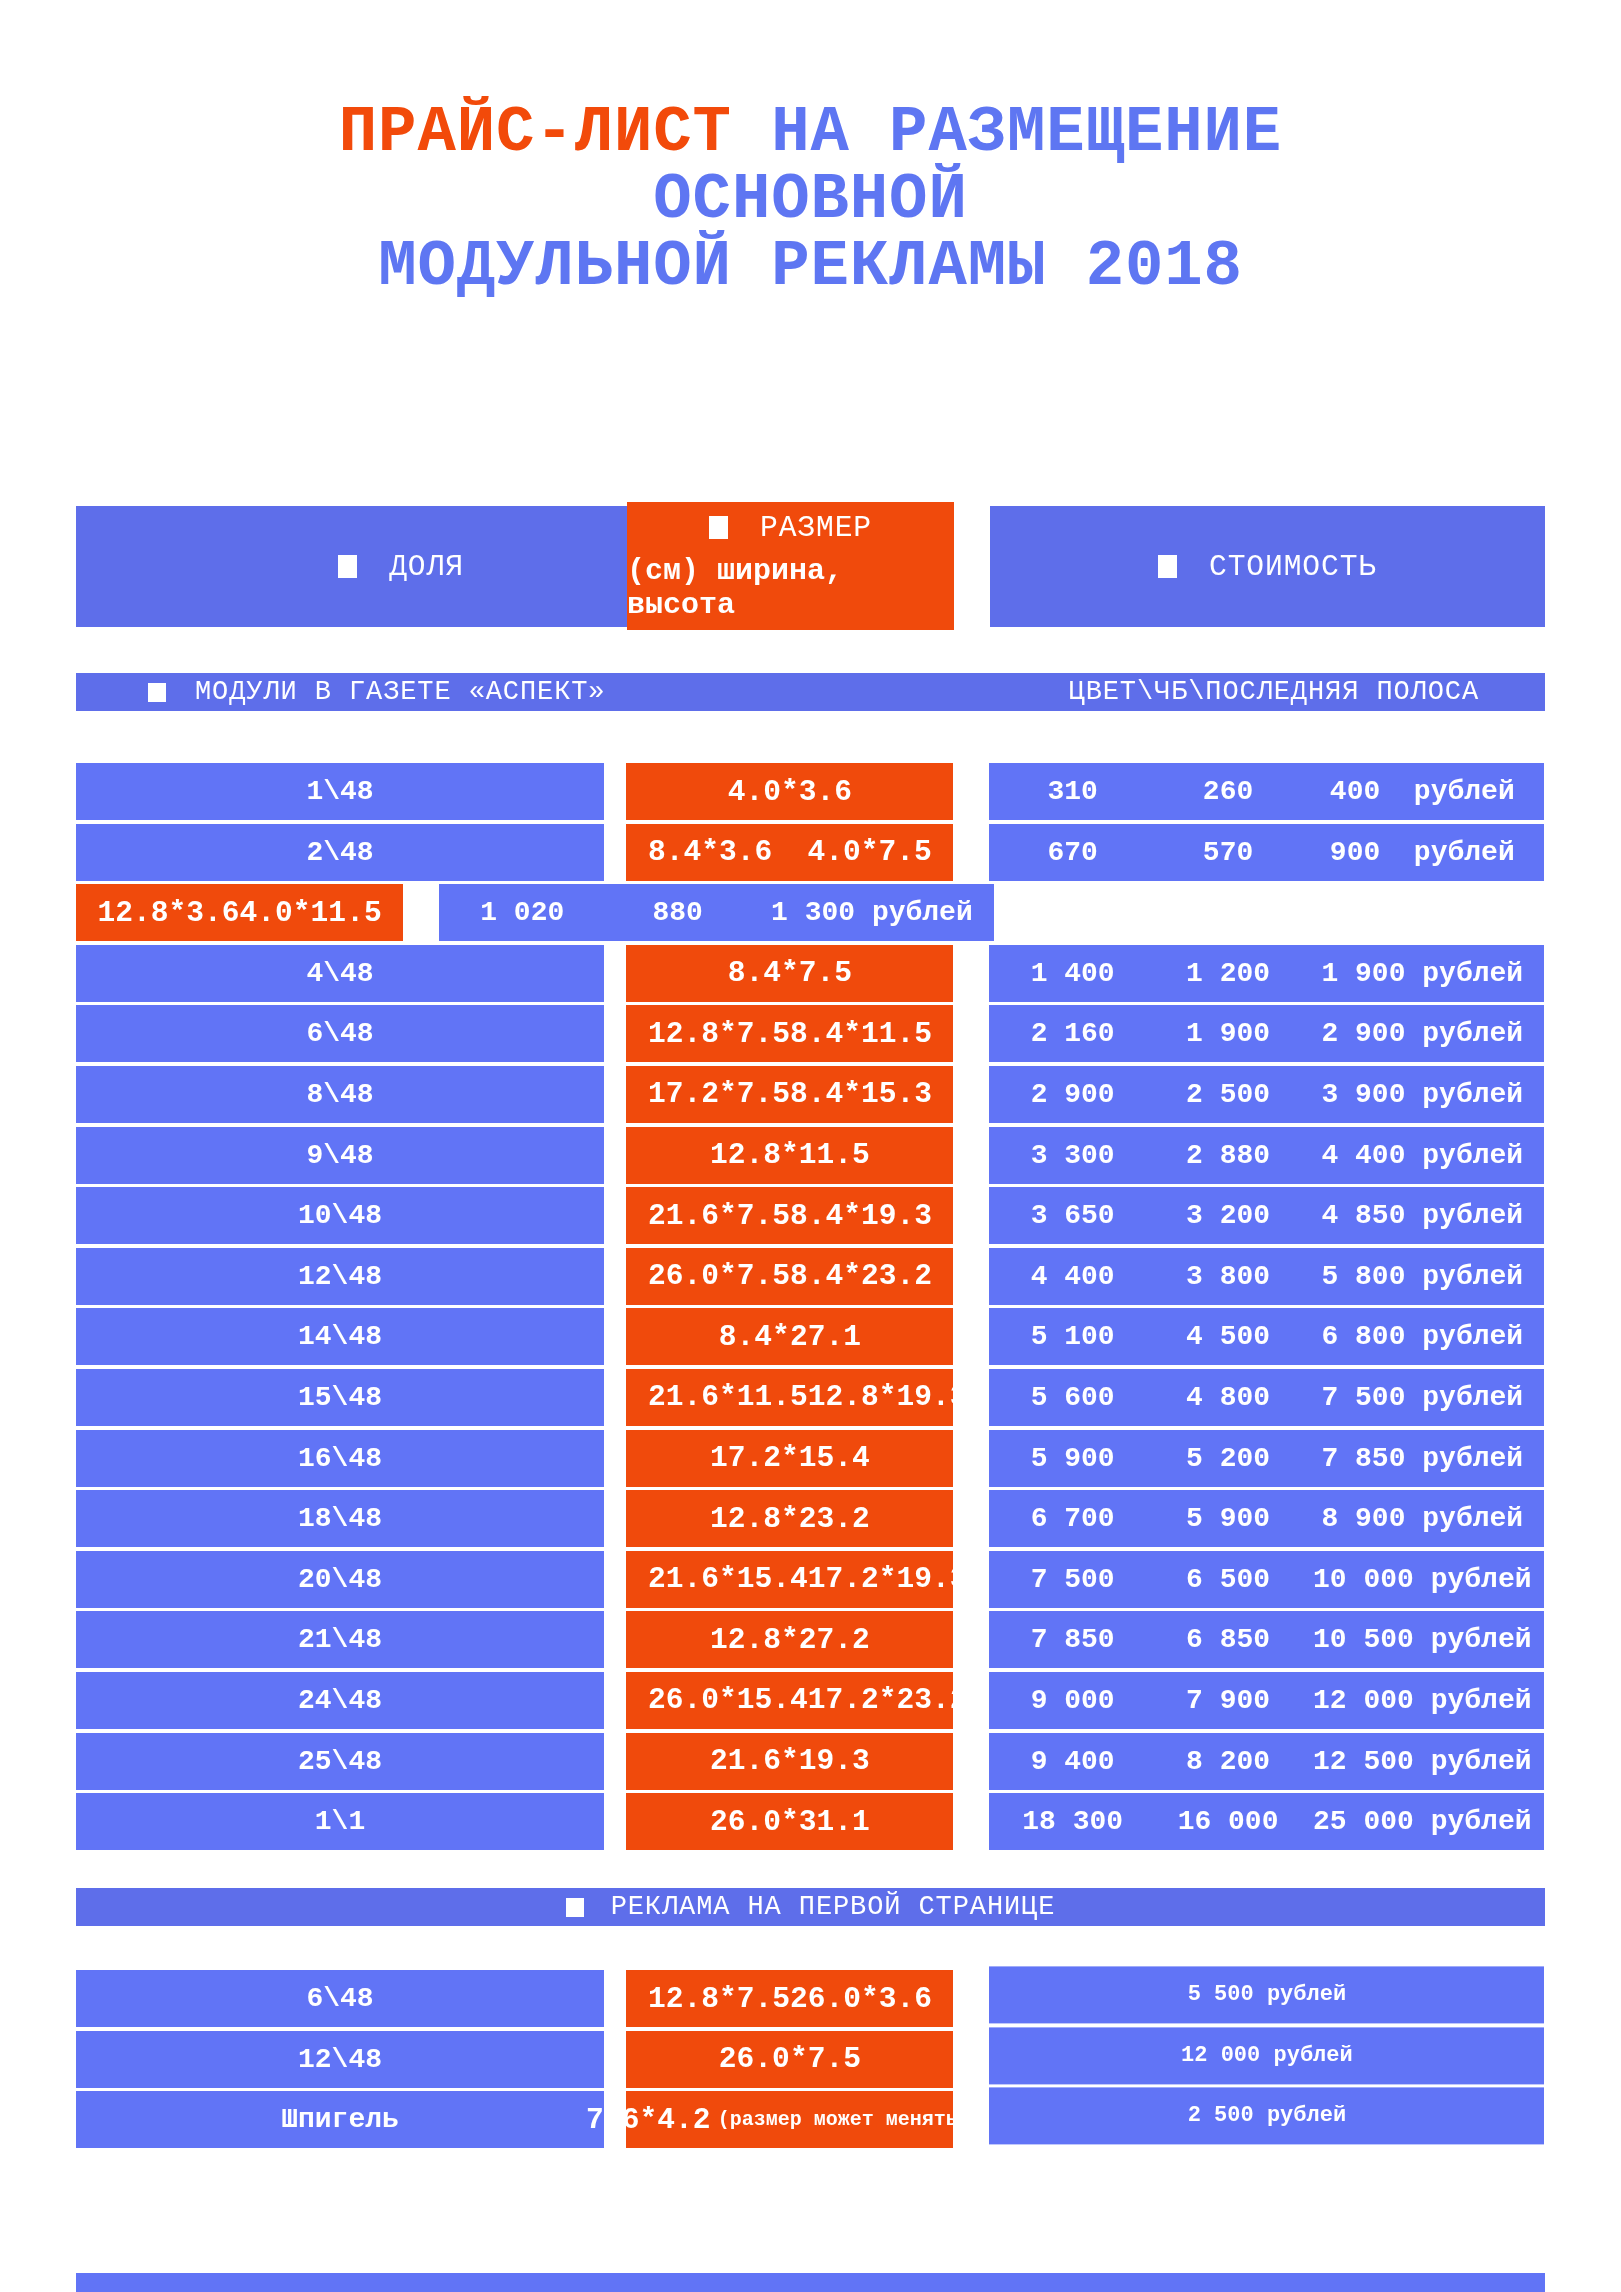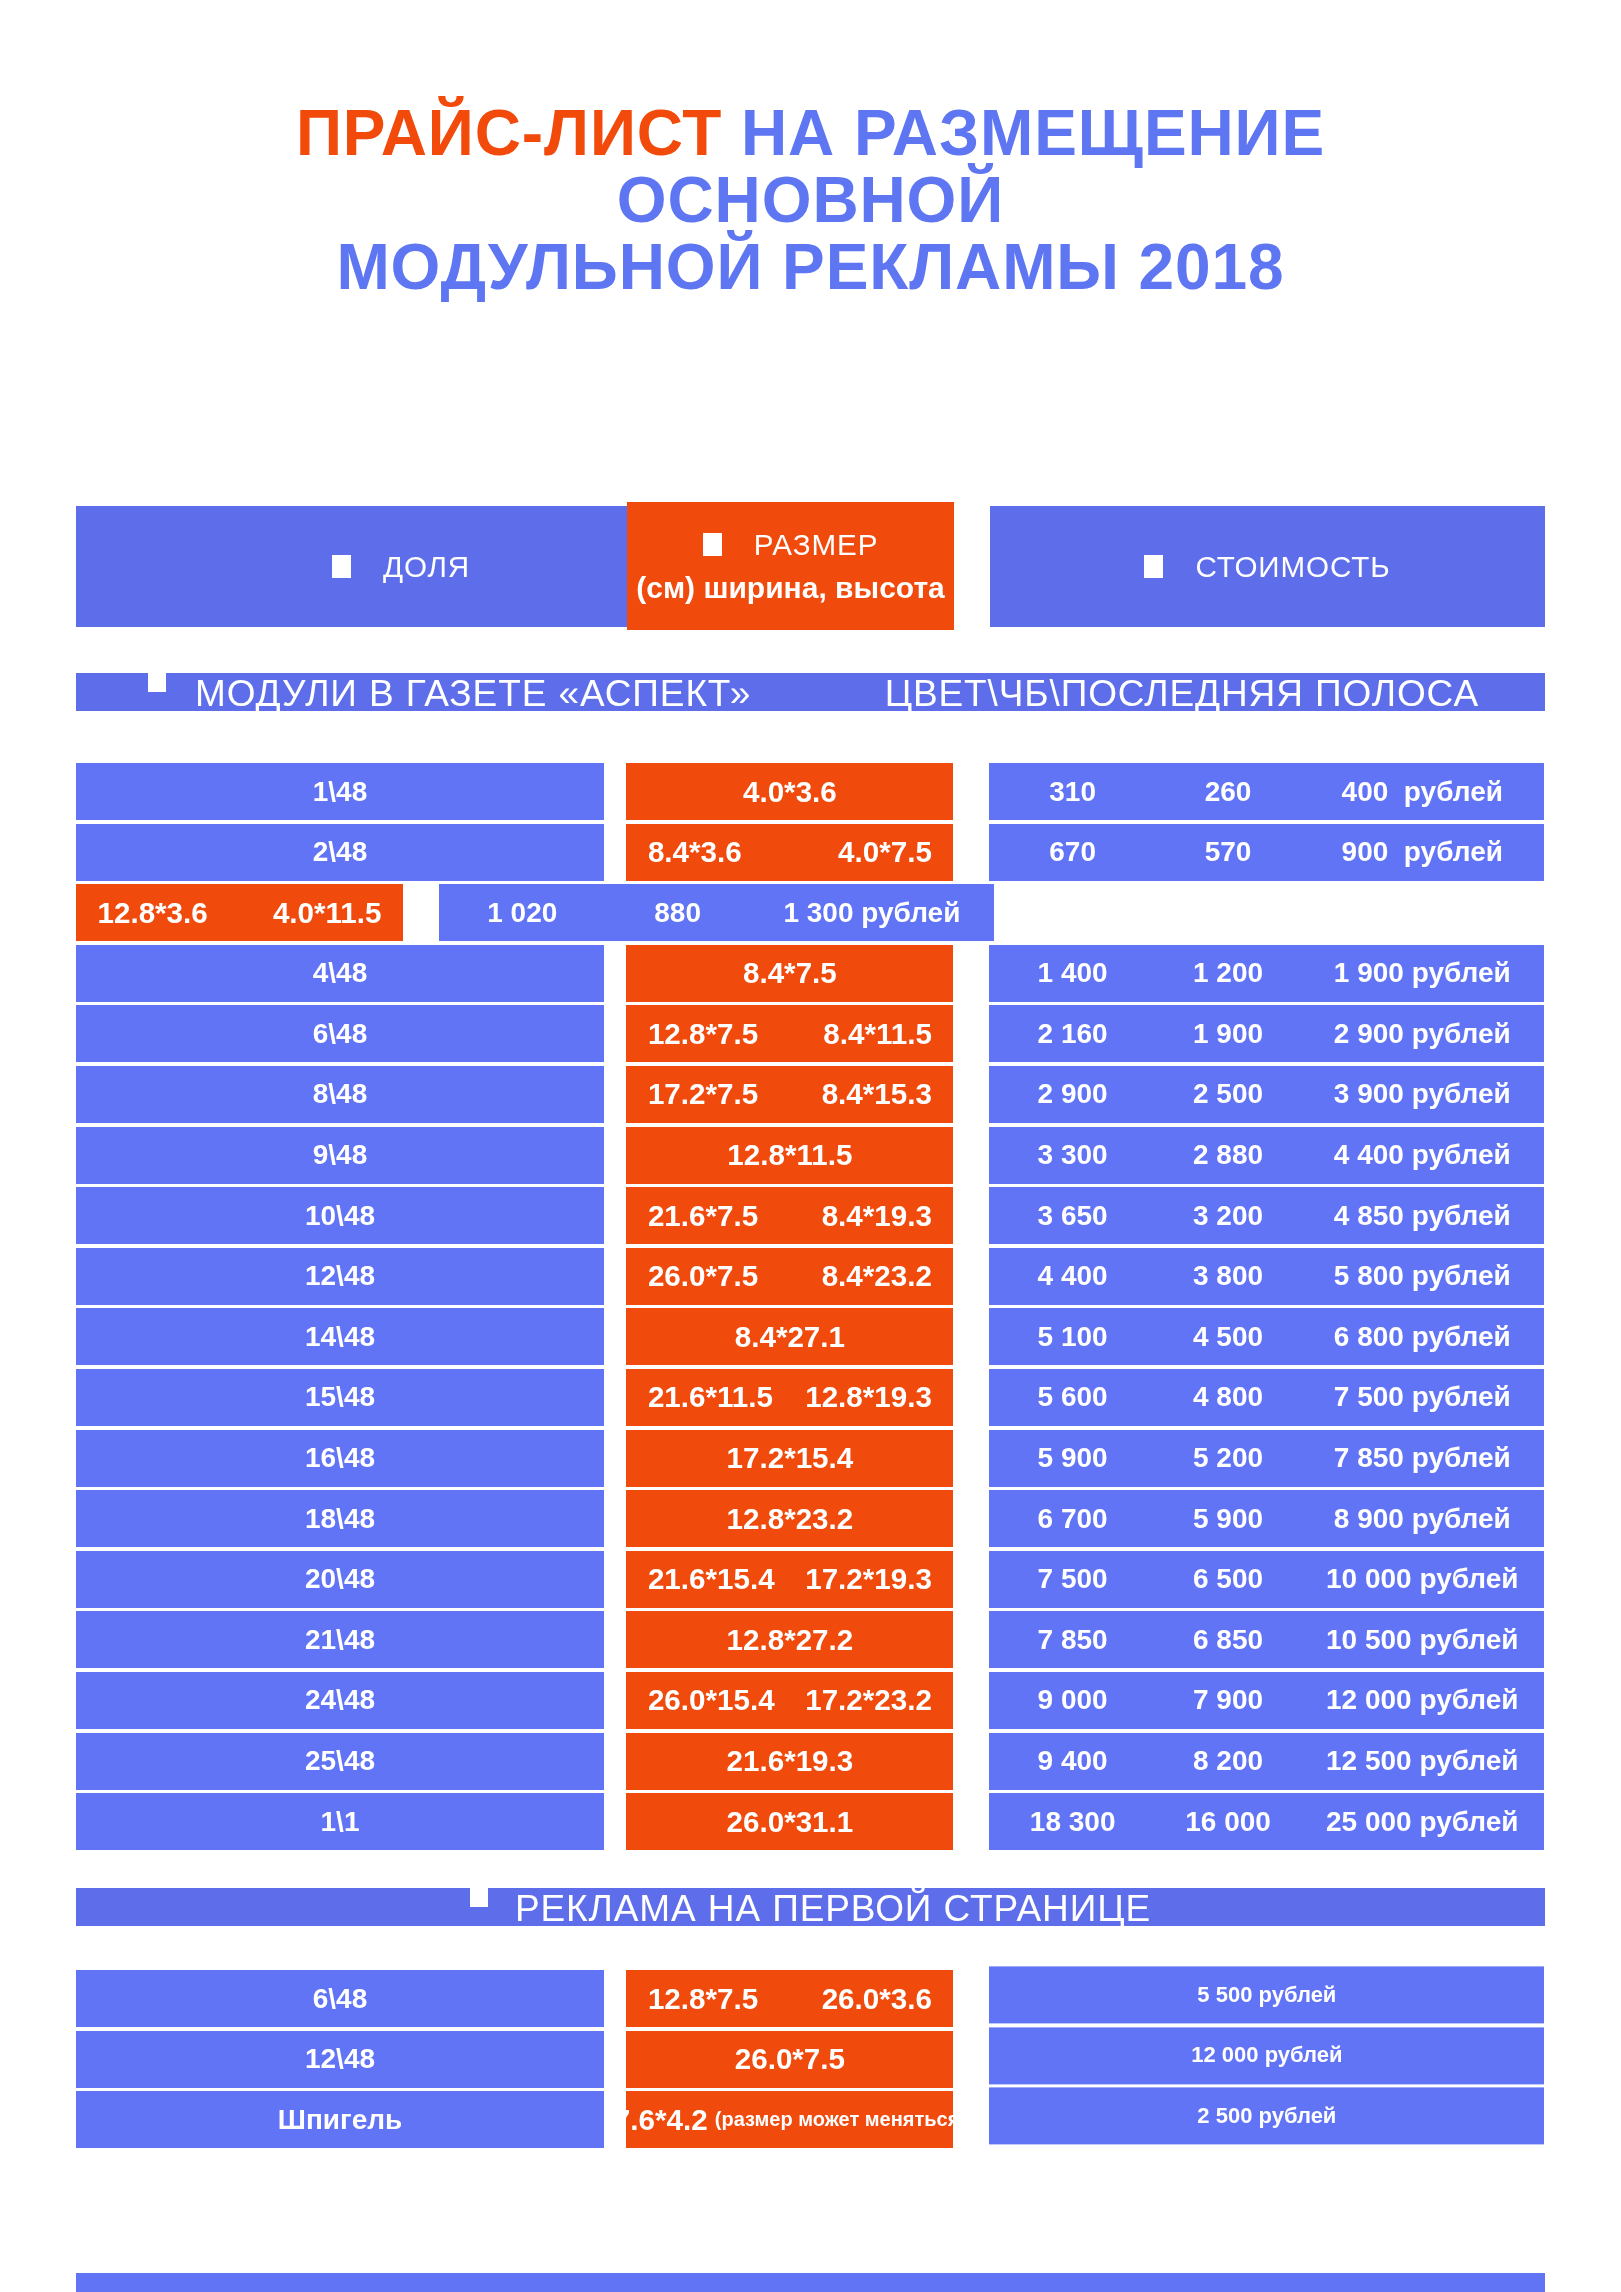--- a/index.html
+++ b/index.html
@@ -8,21 +8,21 @@
     --orange:#f04a0c;
     --title-blue:#5e76f2;
     --title-orange:#f24a0a;
   }
   *{margin:0;padding:0;box-sizing:border-box;}
   html,body{background:#fff;}
   .page{
     position:relative;
     width:1621px;height:2293px;
     background:#fff;
-    font-family:Liberation Sans, sans-serif;
+    font-family:Liberation Mono, monospace;
     color:#fff;
     overflow:hidden;
   }
   
   .title{
     position:absolute;top:100px;left:0;width:100%;
     text-align:center;
     font-size:64px;line-height:67px;font-weight:700;
     letter-spacing:0.9px;
     color:var(--title-blue);
@@ -43,22 +43,22 @@
   }
   #hdr-price{left:990px;width:555px;}
   .hdr-line{display:flex;align-items:center;gap:32px;}
   .hdr-sub{font-size:30px;font-weight:700;letter-spacing:0;}
   .sq{width:19px;height:22.4px;background:#fff;flex:0 0 auto;}
   .sq-bar{width:18px;height:19px;background:#fff;flex:0 0 auto;}
   
   .bar{
     position:absolute;left:76px;width:1469px;height:38px;
     background:var(--blue-bar);
-    display:flex;align-items:flex-start;
-    font-size:37px;font-weight:400;letter-spacing:0.9px;
+    display:flex;align-items:center;
+    font-size:27px;font-weight:400;letter-spacing:0.9px;
   }
   #bar-modules{top:673px;}
   #bar-modules .bullet{margin-left:72px;}
   #bar-modules .left-label{margin-left:29px;}
   #bar-modules .right-label{margin-left:auto;margin-right:66px;}
   #bar-front{top:1888px;justify-content:center;gap:27px;}
   
   .rows{position:absolute;left:76px;width:1469px;}
   #modules-rows{top:763px;}
   #front-rows{top:1970px;}

